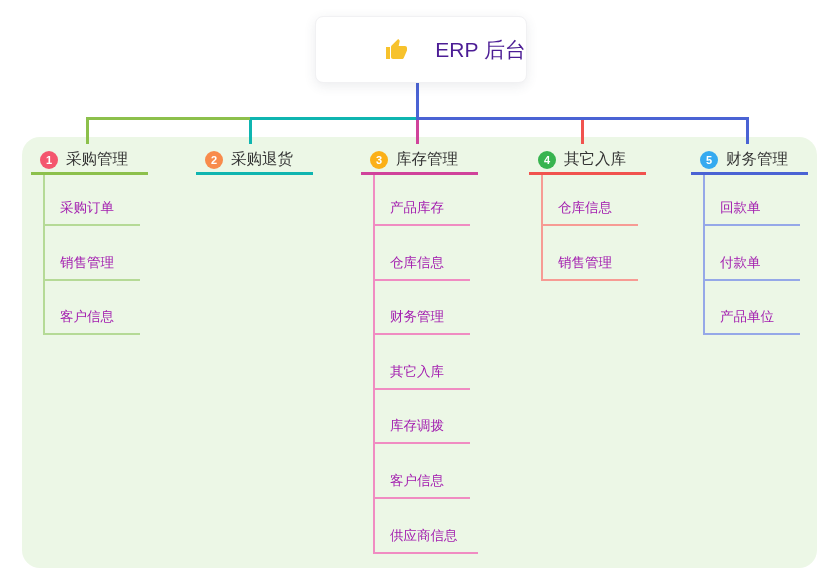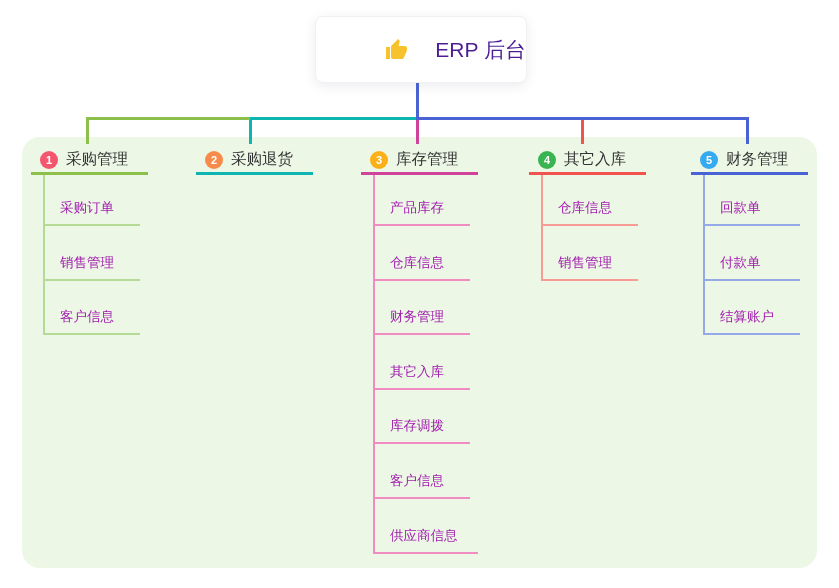--- a/index.html
+++ b/index.html
@@ -162,18 +162,18 @@
       <span>财务管理</span>
     </div>
     <div class="children">
       <div class="child">
           <span>回款单</span>
         </div>
       <div class="child">
           <span>付款单</span>
         </div>
       <div class="child">
-          <span>结算账户</span>
+          <span>产品单位</span>
         </div>
     </div>
   </div>
 
 </div>
 
 </body></html>

